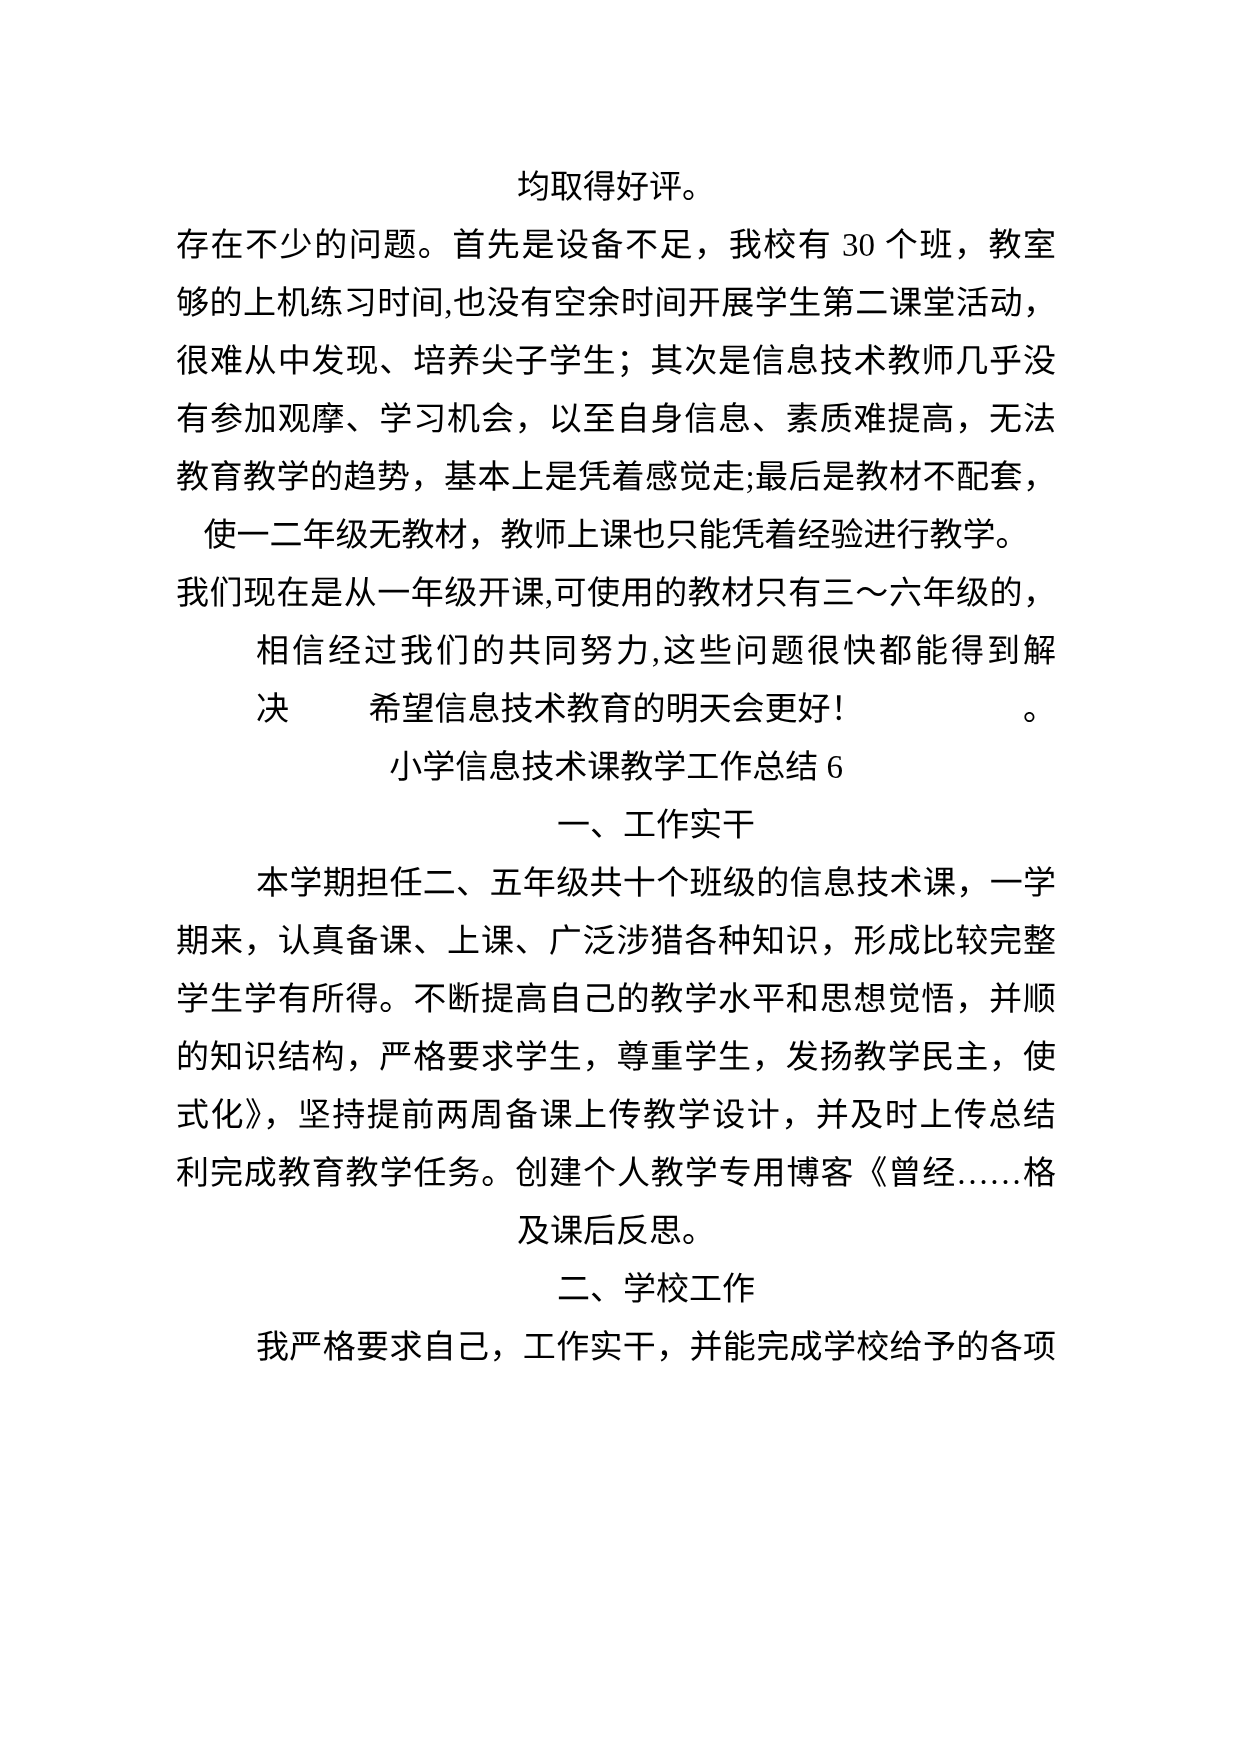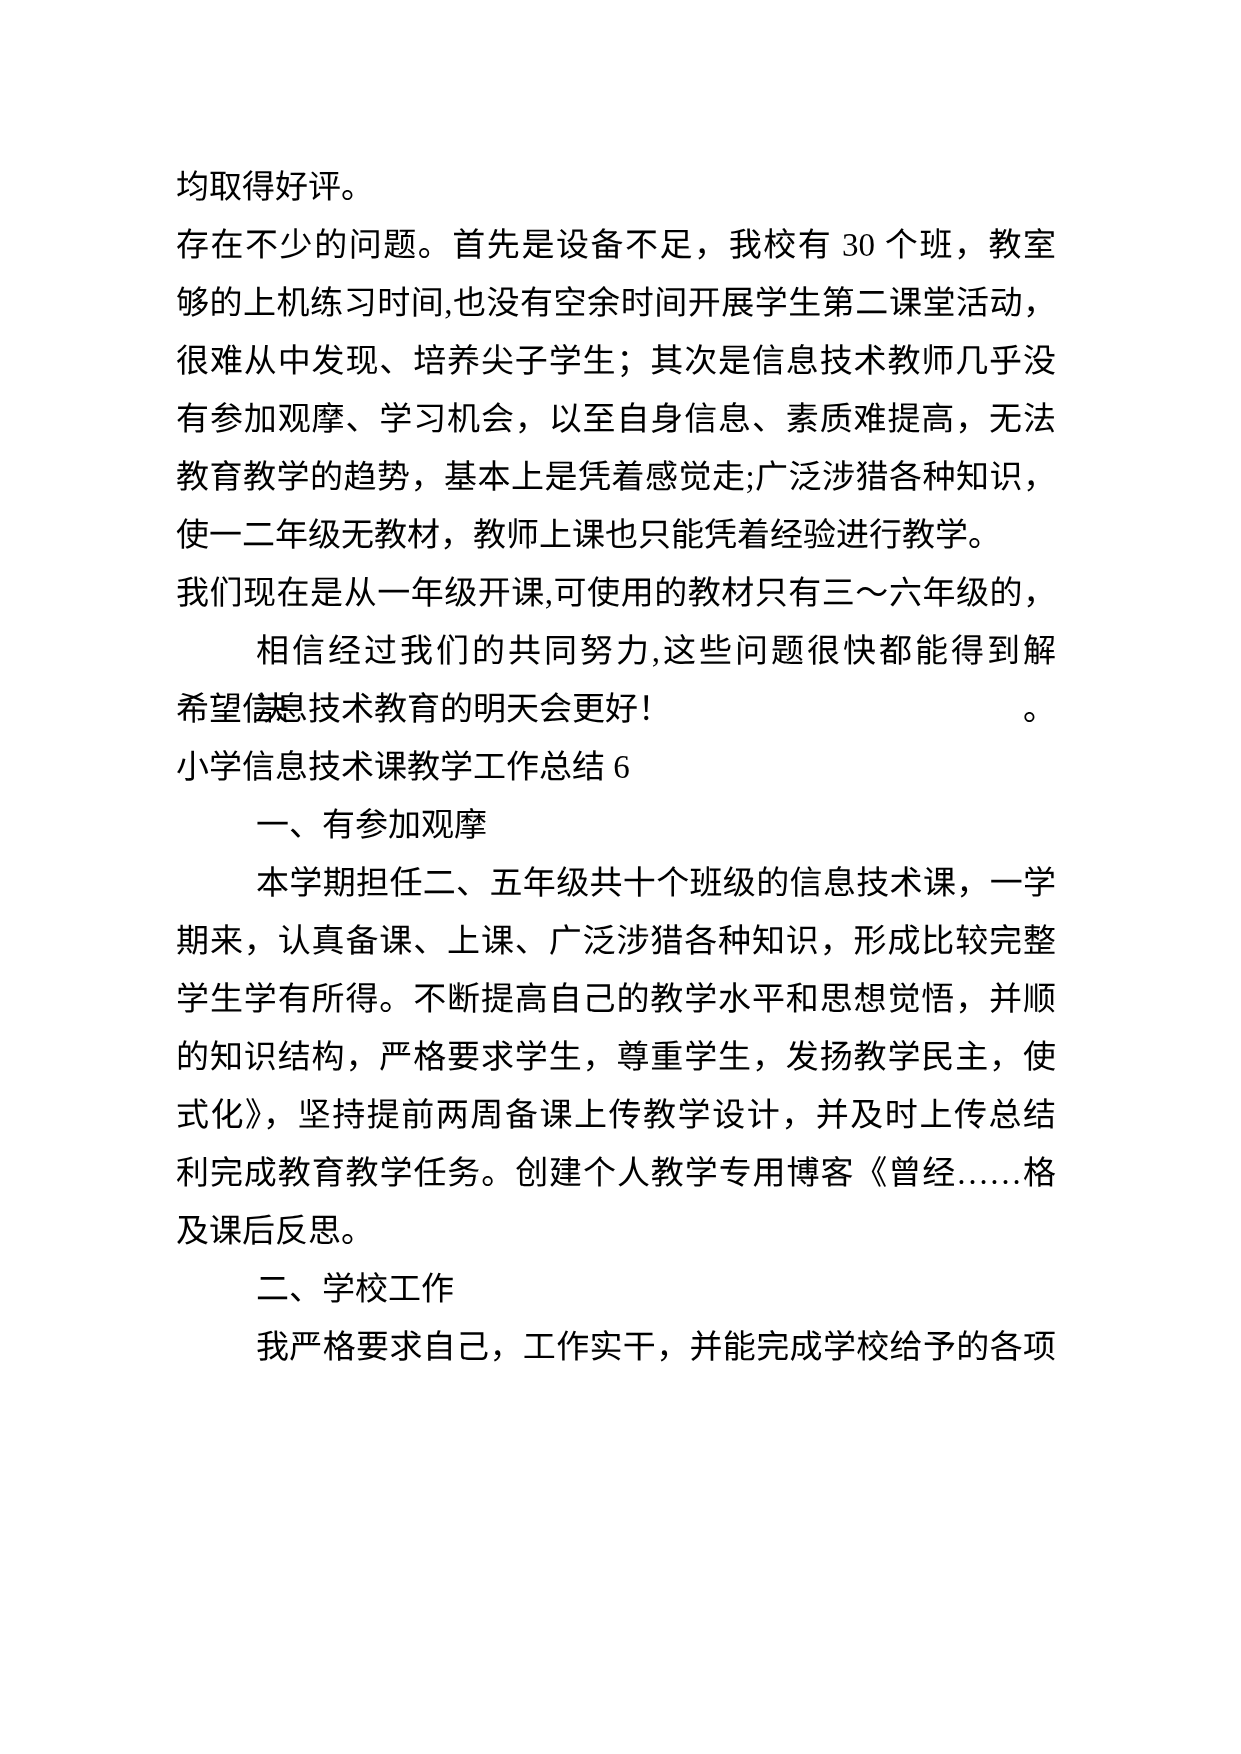--- a/index.html
+++ b/index.html
@@ -21,20 +21,21 @@
     left: 176px;
     top: 158px;
     width: 880px;
   }
   .line {
     font-size: 33px;
     line-height: 58px;
     height: 58px;
     white-space: normal;
     letter-spacing: 0;
+    text-align: center;
   }
   
   .line.fill {
     text-align: justify;
     text-align-last: justify;
   }
   
   .line.indent {
     padding-left: 80px;
   }
@@ -42,27 +43,27 @@
 </head>
 <body>
 
 <div class="page">
   <div class="text-body" id="text-body">
       <div class="line">均取得好评。</div>
       <div class="line fill">存在不少的问题。首先是设备不足，我校有 30 个班，教室</div>
       <div class="line fill">够的上机练习时间,也没有空余时间开展学生第二课堂活动，</div>
       <div class="line fill">很难从中发现、培养尖子学生；其次是信息技术教师几乎没</div>
       <div class="line fill">有参加观摩、学习机会，以至自身信息、素质难提高，无法</div>
-      <div class="line fill">教育教学的趋势，基本上是凭着感觉走;广泛涉猎各种知识，</div>
+      <div class="line fill">教育教学的趋势，基本上是凭着感觉走;最后是教材不配套，</div>
       <div class="line">使一二年级无教材，教师上课也只能凭着经验进行教学。</div>
       <div class="line fill">我们现在是从一年级开课,可使用的教材只有三～六年级的，</div>
       <div class="line indent fill">相信经过我们的共同努力,这些问题很快都能得到解决。</div>
       <div class="line">希望信息技术教育的明天会更好！</div>
       <div class="line">小学信息技术课教学工作总结 6</div>
-      <div class="line indent">一、有参加观摩</div>
+      <div class="line indent">一、工作实干</div>
       <div class="line indent fill">本学期担任二、五年级共十个班级的信息技术课，一学</div>
       <div class="line fill">期来，认真备课、上课、广泛涉猎各种知识，形成比较完整</div>
       <div class="line fill">学生学有所得。不断提高自己的教学水平和思想觉悟，并顺</div>
       <div class="line fill">的知识结构，严格要求学生，尊重学生，发扬教学民主，使</div>
       <div class="line fill">式化》，坚持提前两周备课上传教学设计，并及时上传总结</div>
       <div class="line fill">利完成教育教学任务。创建个人教学专用博客《曾经……格</div>
       <div class="line">及课后反思。</div>
       <div class="line indent">二、学校工作</div>
       <div class="line indent fill">我严格要求自己，工作实干，并能完成学校给予的各项</div>
     </div>

